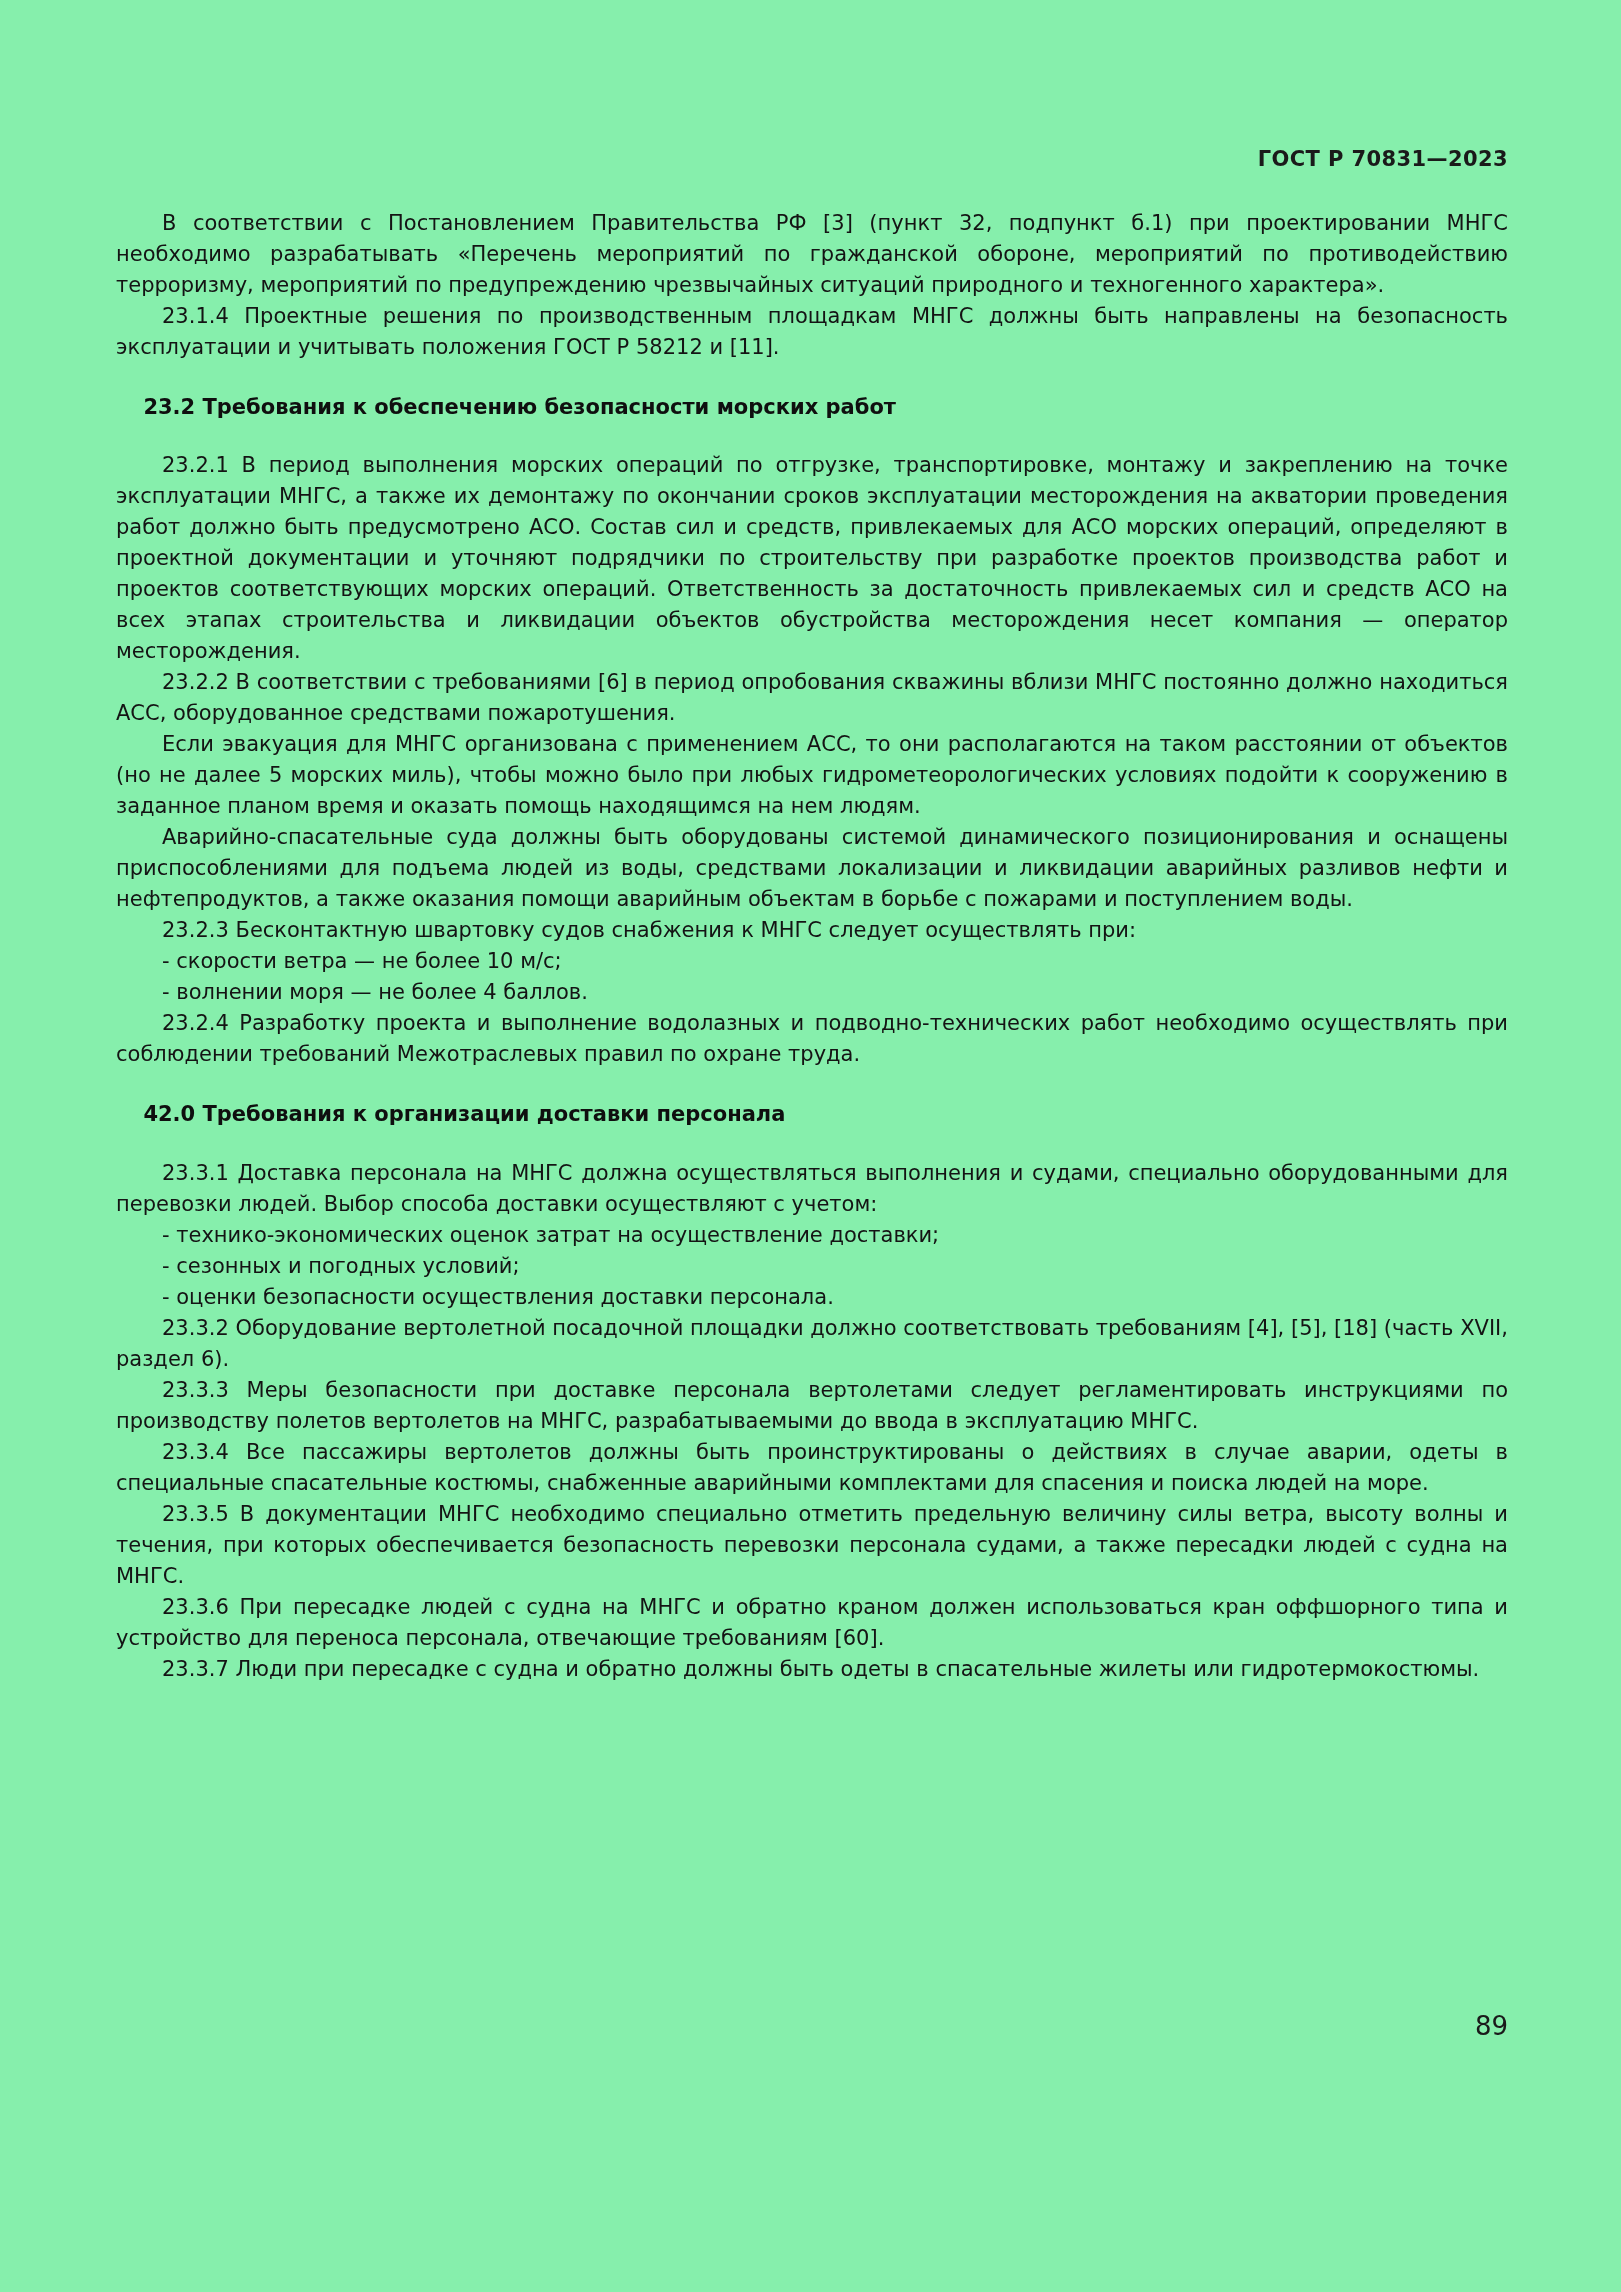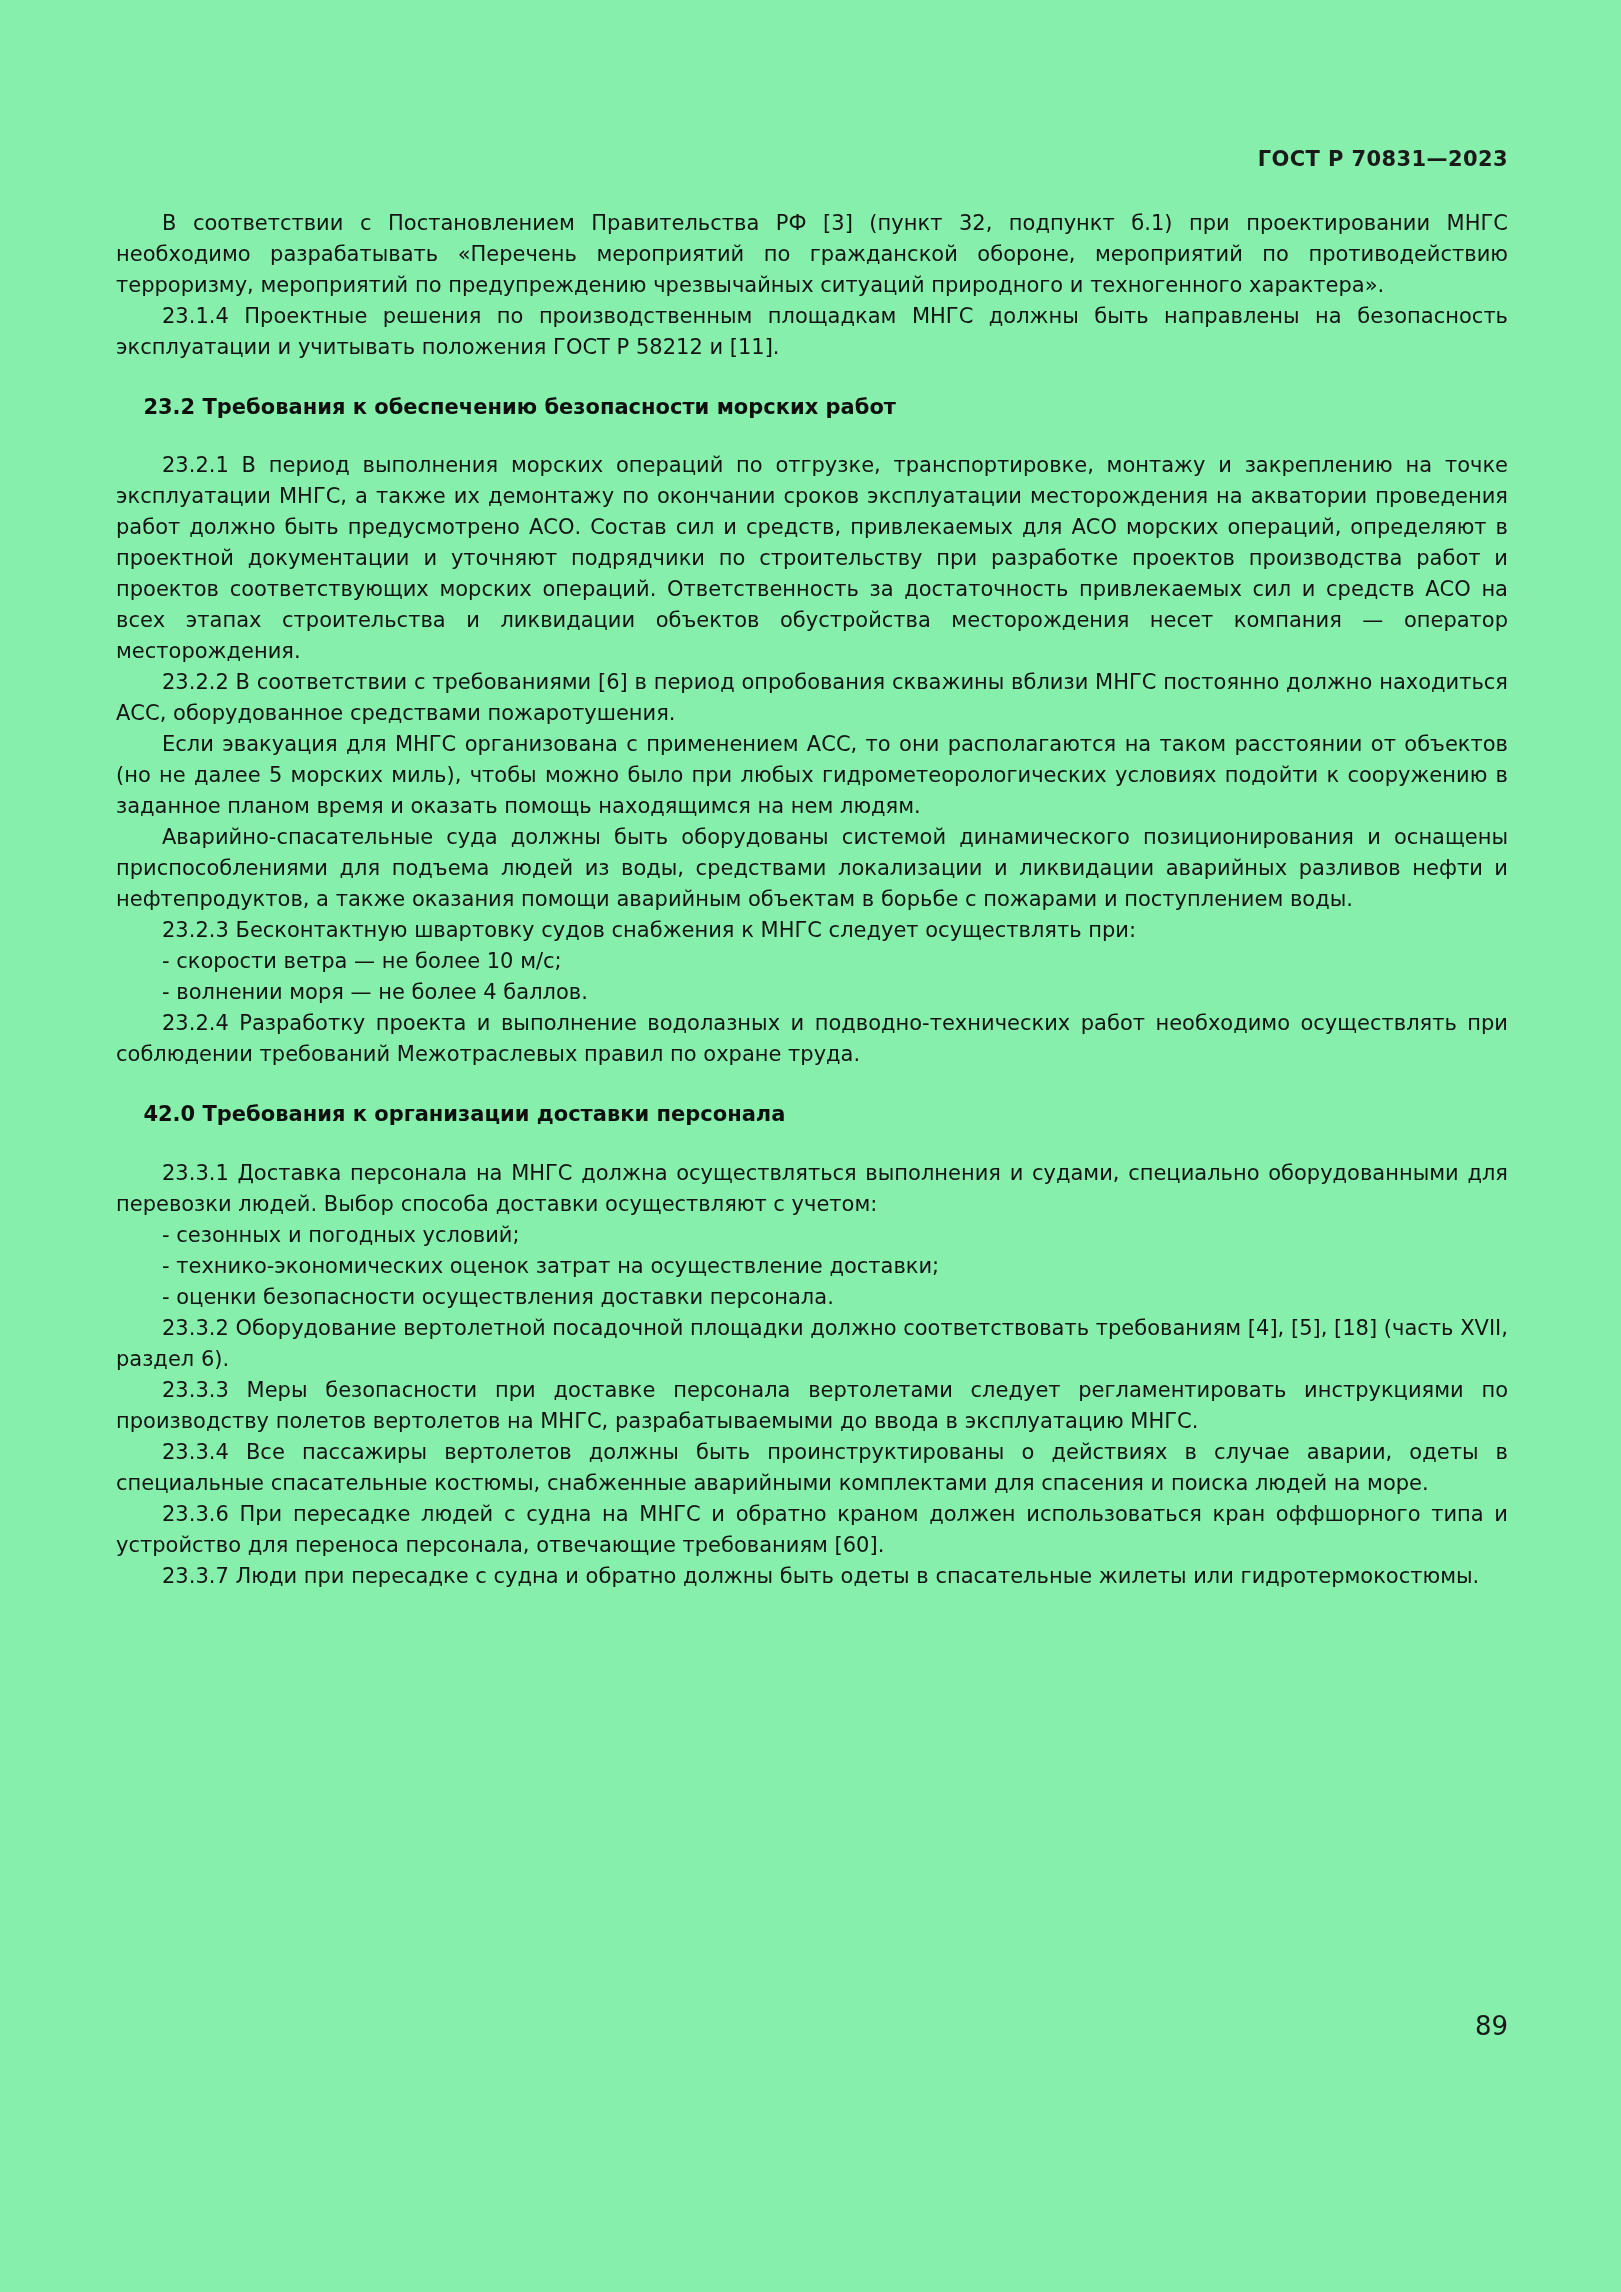--- a/index.html
+++ b/index.html
@@ -98,26 +98,27 @@
         <p class="indent">Если эвакуация для МНГС организована с применением АСС, то они располагаются на таком расстоянии от объектов (но не далее 5 морских миль), чтобы можно было при любых гидрометеорологических условиях подойти к сооружению в заданное планом время и оказать помощь находящимся на нем людям.</p>
         <p class="indent">Аварийно-спасательные суда должны быть оборудованы системой динамического позиционирования и оснащены приспособлениями для подъема людей из воды, средствами локализации и ликвидации аварийных разливов нефти и нефтепродуктов, а также оказания помощи аварийным объектам в борьбе с пожарами и поступлением воды.</p>
         <p class="indent">23.2.3  Бесконтактную швартовку судов снабжения к МНГС следует осуществлять при:</p>
         <p class="dash">-  скорости ветра — не более 10 м/с;</p>
         <p class="dash">-  волнении моря — не более 4 баллов.</p>
         <p class="indent">23.2.4  Разработку проекта и выполнение водолазных и подводно-технических работ необходимо осуществлять при соблюдении требований Межотраслевых правил по охране труда.</p>
         <div class="sp-before-head"></div>
         <h2 class="section">42.0  Требования к организации доставки персонала</h2>
         <div class="sp-after-head"></div>
         <p class="indent">23.3.1  Доставка персонала на МНГС должна осуществляться выполнения и судами, специально оборудованными для перевозки людей. Выбор способа доставки осуществляют с учетом:</p>
+        <p class="dash">-  технико-экономических оценок затрат на осуществление доставки;</p>
         <p class="dash">-  сезонных и погодных условий;</p>
-        <p class="dash">-  технико-экономических оценок затрат на осуществление доставки;</p>
         <p class="dash">-  оценки безопасности осуществления доставки персонала.</p>
         <p class="indent">23.3.2  Оборудование вертолетной посадочной площадки должно соответствовать требованиям [4], [5], [18] (часть XVII, раздел 6).</p>
         <p class="indent">23.3.3  Меры безопасности при доставке персонала вертолетами следует регламентировать инструкциями по производству полетов вертолетов на МНГС, разрабатываемыми до ввода в эксплуатацию МНГС.</p>
         <p class="indent">23.3.4  Все пассажиры вертолетов должны быть проинструктированы о действиях в случае аварии, одеты в специальные спасательные костюмы, снабженные аварийными комплектами для спасения и поиска людей на море.</p>
+        <p class="indent">23.3.5  В документации МНГС необходимо специально отметить предельную величину силы ветра, высоту волны и течения, при которых обеспечивается безопасность перевозки персонала судами, а также пересадки людей с судна на МНГС.</p>
         <p class="indent">23.3.6  При пересадке людей с судна на МНГС и обратно краном должен использоваться кран оффшорного типа и устройство для переноса персонала, отвечающие требованиям [60].</p>
         <p class="indent">23.3.7  Люди при пересадке с судна и обратно должны быть одеты в спасательные жилеты или гидротермокостюмы.</p>
       </div>
 
     <div class="pagenum">89</div>
   </div>
 </div>
 
 
 </body></html>

